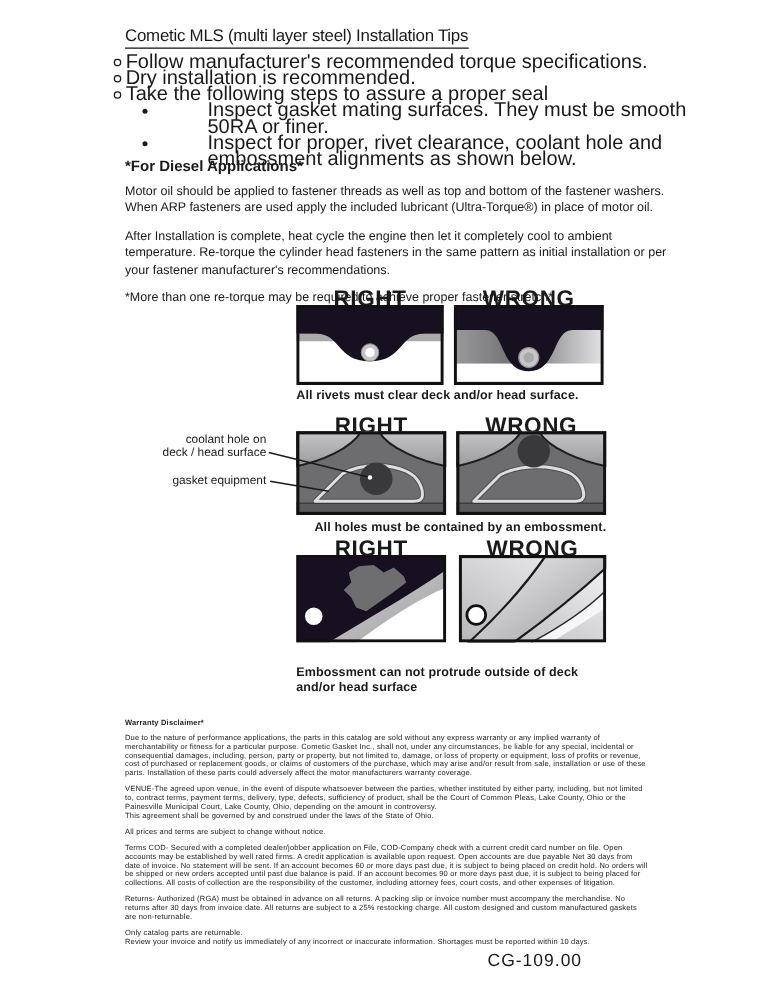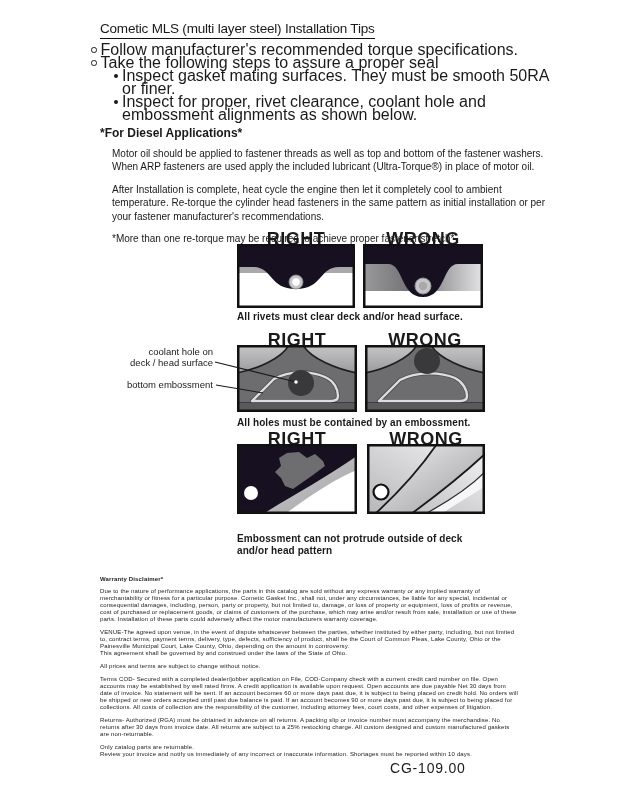--- a/index.html
+++ b/index.html
@@ -8,26 +8,26 @@
     font-family:"Liberation Sans", sans-serif;color:#1a1a1a;
     -webkit-font-smoothing:antialiased;
   }
   .abs{position:absolute;}
   .title{
     left:100px;top:21px;font-size:13.5px;font-weight:normal;letter-spacing:-0.2px;
     border-bottom:1.6px solid #111;padding-bottom:2px;
   }
   .bullets{left:91px;top:43px;font-size:16px;line-height:13px;width:460px;}
   .bline{display:flex;align-items:flex-start;}
-  .bline.sub{padding-left:23px;}
+  .bline.sub{padding-left:23px;gap:44px;}
   .mk{flex:0 0 auto;margin:4px 4px 0 0;width:3.5px;height:3.5px;border:1px solid #1a1a1a;border-radius:50%;background:#fff;}
   .mk.solid{background:#1a1a1a;width:4px;height:4px;border:none;margin-top:4.5px;}
   .diesel{left:100px;top:116px;width:447px;font-size:10px;line-height:13.5px;}
   .diesel h2{margin:11px 0 6px 0;font-size:12px;font-weight:bold;}
-  .diesel p{margin:0 0 9px 12px;}
+  .diesel p{margin:0 0 9px 0;}
   .fig-h{font-size:18px;font-weight:bold;letter-spacing:0.5px;text-align:center;}
   .cap{font-size:10px;font-weight:bold;letter-spacing:0.1px;}
   .fig-label{font-size:9.5px;line-height:11px;text-align:right;width:113px;left:100px;}
   .panel{display:block;}
   .fine{left:100px;top:576px;width:420px;font-size:6px;line-height:7px;letter-spacing:0.15px;color:#222;}
   .fine .fp-h{font-weight:bold;margin-bottom:5px;}
   .fine p{margin:0 0 6px 0;}
   .fine p.tight{margin:0;}
   .footer-code{left:390px;top:760px;font-size:14px;letter-spacing:0.8px;}
   svg{display:block;}
@@ -64,20 +64,24 @@
 
 <div class="abs title">Cometic MLS (multi layer steel) Installation Tips</div>
 
 <div class="abs bullets">
   <div class="bline">
     <span class="mk"></span>
     <span>Follow manufacturer's recommended torque specifications.</span>
   </div>
   <div class="bline">
     <span class="mk"></span>
+    <span>Dry installation is recommended.</span>
+  </div>
+  <div class="bline">
+    <span class="mk"></span>
     <span>Take the following steps to assure a proper seal</span>
   </div>
   <div class="bline sub">
     <span class="mk solid"></span>
     <span>Inspect gasket mating surfaces.  They must be smooth 50RA or finer.</span>
   </div>
   <div class="bline sub">
     <span class="mk solid"></span>
     <span>Inspect for proper, rivet clearance, coolant hole and embossment alignments as shown below.</span>
   </div>
@@ -114,21 +118,21 @@
 
 <div class="abs cap" style="left:237px;top:311px;">All rivets must clear deck and/or head surface.</div>
 
 <div class="abs fig-h" style="left:237px;top:330px;width:120px;">RIGHT</div>
 <div class="abs fig-h" style="left:365px;top:330px;width:120px;">WRONG</div>
 
 <div class="abs fig-label" style="top:346px;">
   <div>coolant hole on</div>
   <div>deck / head surface</div>
 </div>
-<div class="abs fig-label" style="top:379px;">bottom embossment</div>
+<div class="abs fig-label" style="top:379px;">gasket equipment</div>
 
 <svg class="abs panel" style="left:237px;top:345px;" width="120" height="67" viewBox="0 0 120 67">
   <rect width="120" height="67" fill="#6d6d6f"></rect>
   <rect x="0" y="57" width="120" height="1.4" fill="#3e3e40"></rect>
   <rect x="0" y="58.4" width="120" height="8.6" fill="#5a5a5c"></rect>
   <path d="M0,0 H52 C44,14 20,24 0,28 Z" fill="url(#gBore)" stroke="#1d1d1f" stroke-width="1.6"></path>
   <path d="M120,0 H66 C74,14 100,24 120,28 Z" fill="url(#gBore)" stroke="#1d1d1f" stroke-width="1.6"></path>
   <path d="M15,56 L37,34 C53,25 75,26 88,32 C97,36 101,44 101,51 C101,55 98,56 94,56 Z" fill="none" stroke="#2a2a2c" stroke-width="4" stroke-linejoin="round" opacity="0.45"></path>
   <path d="M15,56 L37,34 C53,25 75,26 88,32 C97,36 101,44 101,51 C101,55 98,56 94,56 Z" fill="none" stroke="#dedee0" stroke-width="2.4" stroke-linejoin="round"></path>
   <circle cx="64" cy="38" r="13" fill="#39393b"></circle>
@@ -146,21 +150,21 @@
   <circle cx="62" cy="16" r="13" fill="#39393b"></circle>
   <rect x="1.25" y="1.25" width="117.5" height="64.5" fill="none" stroke="#111" stroke-width="2.5"></rect>
 </svg>
 
 <svg class="abs overlay" style="left:95px;top:330px;" width="230" height="80" viewBox="0 0 230 80">
   <line x1="120" y1="32" x2="201" y2="52" stroke="#1a1a1a" stroke-width="1.1"></line>
   <circle cx="201" cy="52" r="1.8" fill="#ffffff"></circle>
   <line x1="121" y1="55" x2="168" y2="63" stroke="#1a1a1a" stroke-width="1.1"></line>
 </svg>
 
-<div class="abs cap" style="left:237px;top:417px;width:248px;text-align:left;">All holes must be contained by an embossment.</div>
+<div class="abs cap" style="left:237px;top:417px;width:248px;text-align:right;">All holes must be contained by an embossment.</div>
 
 <div class="abs fig-h" style="left:237px;top:429px;width:120px;">RIGHT</div>
 <div class="abs fig-h" style="left:367px;top:429px;width:118px;">WRONG</div>
 
 <svg class="abs panel" style="left:237px;top:444px;" width="120" height="70" viewBox="0 0 120 70">
   <rect width="120" height="70" fill="#ffffff"></rect>
   <path d="M120,12 C85,36 55,52 26,70 H48 C78,48 100,34 120,26 Z" fill="url(#gBand3)"></path>
   <path d="M0,0 H120 V12 C85,36 55,52 26,70 H0 Z" fill="#171021"></path>
   <path d="M42,14 L50,9 L62,8 L70,14 L78,10 L86,17 L88,22 L76,31 L66,38 L56,45 L48,42 L44,34 L38,28 L44,22 Z" fill="#6e6e70"></path>
   <circle cx="14" cy="49" r="7" fill="#ffffff"></circle>
@@ -171,21 +175,21 @@
   <rect width="118" height="70" fill="url(#gLight3)"></rect>
   <path d="M70,0 H118 V10 C92,34 66,54 44,70 H8 C32,48 52,26 70,0 Z" fill="url(#gBlade3)" stroke="#1a1a1c" stroke-width="1.8"></path>
   <path d="M58,70 C84,56 104,42 118,28 L118,42 C102,53 86,62 74,70 Z" fill="#f6f6f8"></path>
   <path d="M58,70 C84,56 104,42 118,28" fill="none" stroke="#2a2a2c" stroke-width="1.2"></path>
   <circle cx="14" cy="48" r="7.5" fill="#ffffff" stroke="#111" stroke-width="2.2"></circle>
   <rect x="1.25" y="1.25" width="115.5" height="67.5" fill="none" stroke="#111" stroke-width="2.5"></rect>
 </svg>
 
 <div class="abs cap" style="left:237px;top:517px;line-height:12px;margin-top:16px;">
   <div>Embossment can not protrude outside of deck</div>
-  <div>and/or head pattern</div>
+  <div>and/or head surface</div>
 </div>
 
 <div class="abs fine">
   <div class="fp-h">Warranty Disclaimer*</div>
   <p>Due to the nature of performance applications, the parts in this catalog are sold without any express warranty or any implied warranty of merchantability or fitness for a particular purpose.  Cometic Gasket Inc., shall not, under any circumstances, be liable for any special, incidental or consequential damages, including, person, party or property, but not limited to, damage, or loss of property or equipment, loss of profits or revenue, cost of purchased or replacement goods, or claims of customers of the purchase, which may arise and/or result from sale, installation or use of these parts.  Installation of these parts could adversely affect the motor manufacturers warranty coverage.</p>
   <p class="tight">VENUE-The agreed upon venue, in the event of dispute whatsoever between the parties, whether instituted by either party, including, but not limited to, contract terms, payment terms, delivery, type, defects, sufficiency of product, shall be the Court of Common Pleas, Lake County, Ohio or the Painesville Municipal Court, Lake County, Ohio, depending on the amount in controversy.</p>
   <p>This agreement shall be governed by and construed under the laws of the State of Ohio.</p>
   <p>All prices and terms are subject to change without notice.</p>
   <p>Terms COD- Secured with a completed dealer/jobber application on File, COD-Company check with a current credit card number on file.  Open accounts may be established by well rated firms.  A credit application is available upon request.  Open accounts are due payable Net 30 days from date of invoice.  No statement will be sent.  If an account becomes 60 or more days past due, it is subject to being placed on credit hold.  No orders will be shipped or new orders accepted until past due balance is paid.  If an account becomes 90 or more days past due, it is subject to being placed for collections.  All costs of collection are the responsibility of the customer, including attorney fees, court costs, and other expenses of litigation.</p>
   <p>Returns- Authorized (RGA) must be obtained in advance on all returns.  A packing slip or invoice number must accompany the merchandise.  No returns after 30 days from invoice date.  All returns are subject to a 25% restocking charge.  All custom designed and custom manufactured gaskets are non-returnable.</p>

